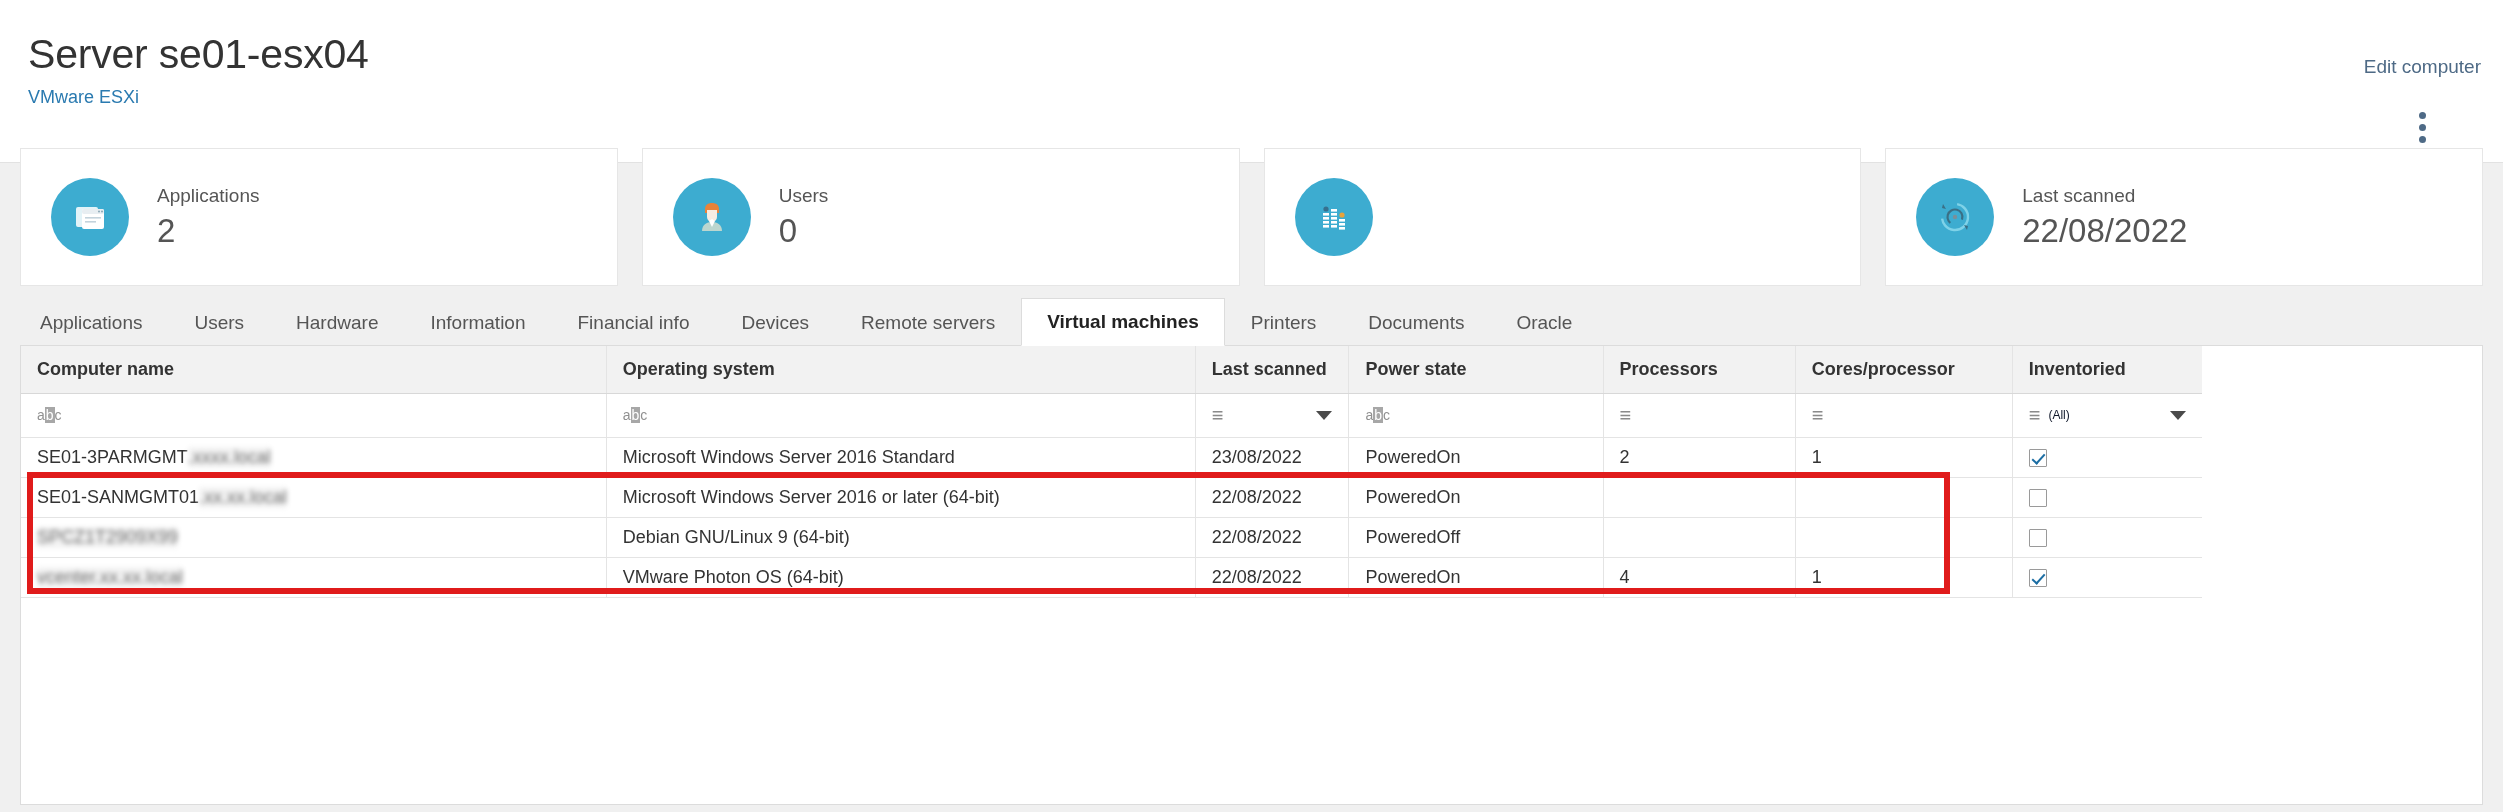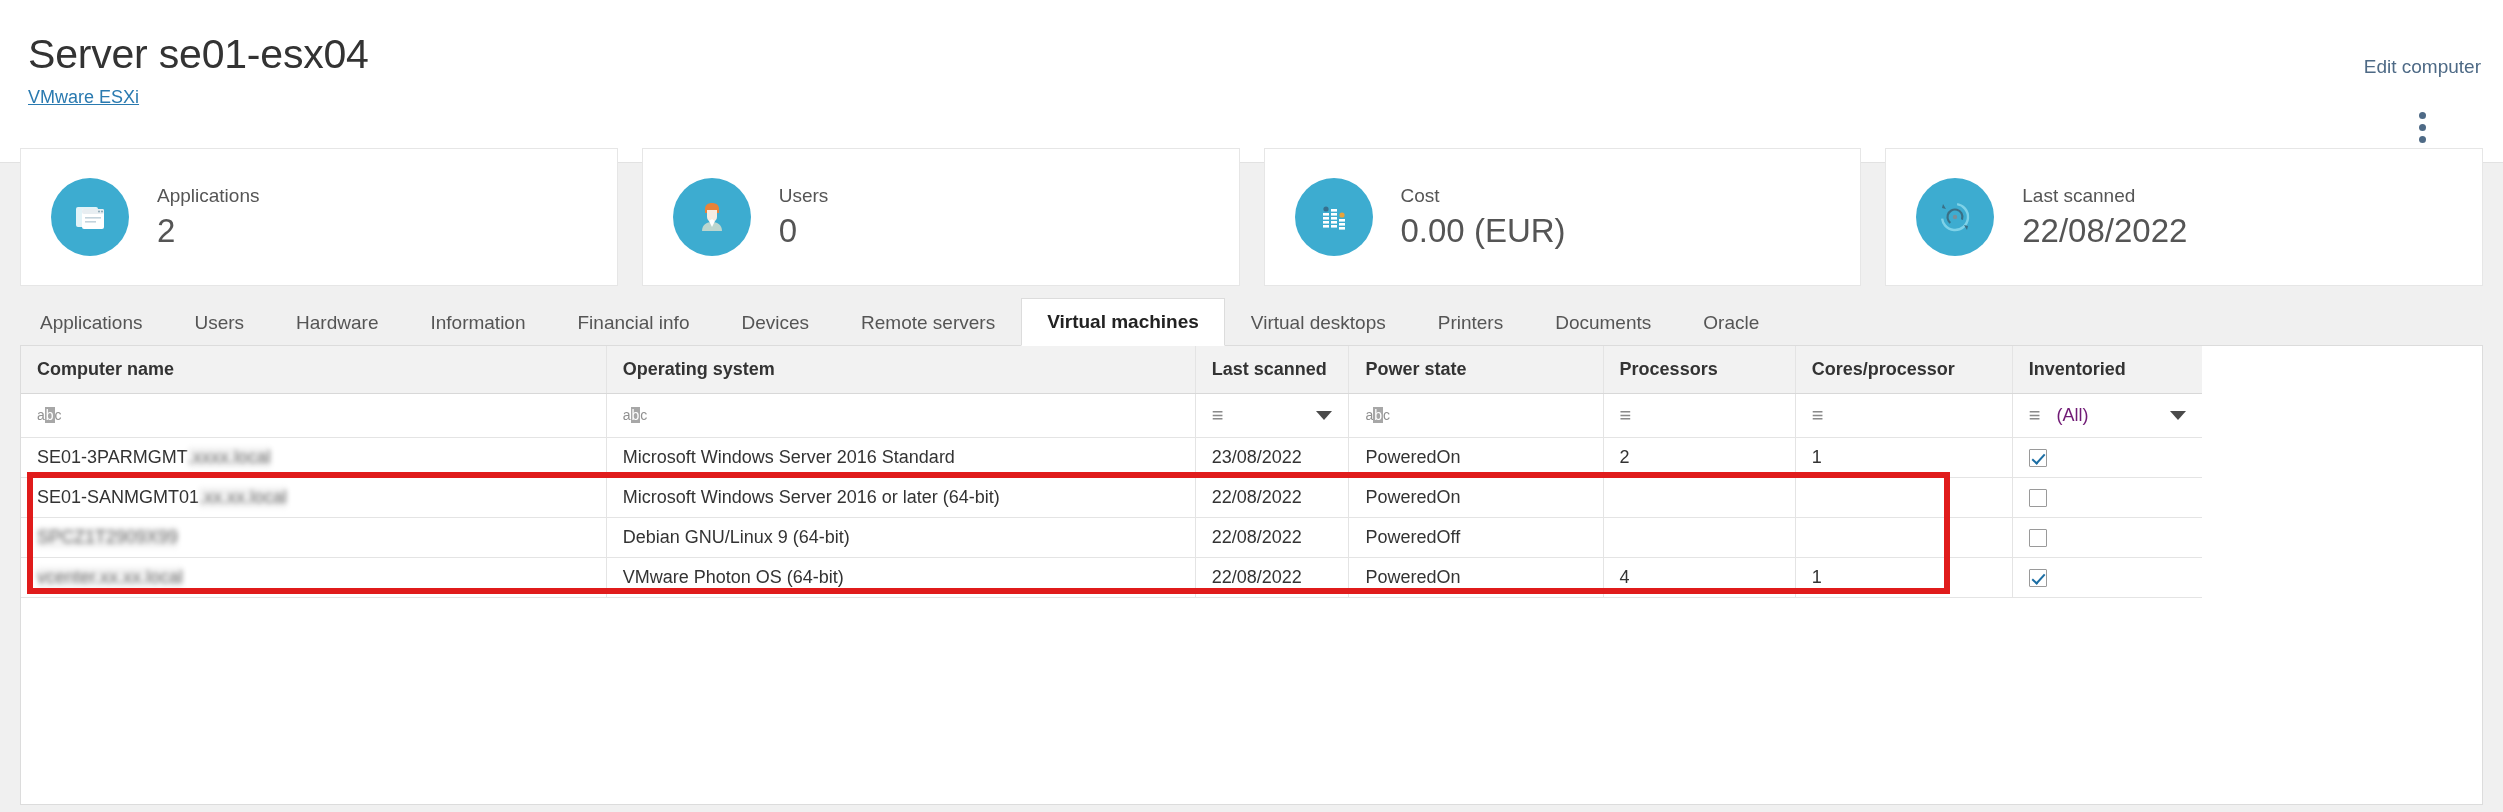--- a/index.html
+++ b/index.html
@@ -17,21 +17,21 @@
     background: #ffffff;
     border-bottom: 1px solid #e2e2e2;
   }
   .title-block { position: absolute; left: 28px; top: 30px; }
   .page-title {
     font-size: 41px; font-weight: 400; color: #333333;
     letter-spacing: -0.2px; line-height: 48px; white-space: nowrap;
   }
   .page-subtitle {
     font-size: 18px; color: #2a7ab0; margin-top: 8px;
-    line-height: 22px; white-space: nowrap; cursor: pointer; text-decoration: underline;
+    line-height: 22px; white-space: nowrap; cursor: pointer;
   }
   .header-actions {
     position: absolute; right: 22px; top: 56px;
     display: flex; align-items: center; gap: 32px; flex-direction: column;
   }
   .edit-link {
     font-size: 19px; color: #4e6a86; white-space: nowrap; cursor: pointer;
   }
   .kebab { display: flex; flex-direction: column; gap: 5px; cursor: pointer; padding: 2px 6px; }
   .kebab i { width: 7px; height: 7px; border-radius: 50%; background: #4e6a86; display: block; }
@@ -114,21 +114,21 @@
   }
   .eq-icon {
     display: inline-block; font-size: 20px; color: #8a8a8a; line-height: 14px;
   }
   .filter-cell { display: flex; align-items: center; height: 100%; }
   .filter-cell .caret {
     margin-left: auto; width: 0; height: 0;
     border-left: 8px solid transparent; border-right: 8px solid transparent;
     border-top: 9px solid #4a4a4a; cursor: pointer;
   }
-  .filter-cell .ftext { font-size: 18px; color: #701a75; margin-left: 16px; }
+  .filter-cell .ftext { font-size: 12px; color: #0f172a; margin-left: 8px; }
 
   .chk {
     width: 18px; height: 18px; border: 1px solid #9a9a9a;
     background: #ffffff; display: inline-block; position: relative;
     vertical-align: middle; border-radius: 1px;
   }
   .chk.on::after {
     content: ""; position: absolute; left: 5px; top: 1px;
     width: 5px; height: 11px; border: solid #1c6ea4;
     border-width: 0 2px 2px 0; transform: rotate(42deg);
@@ -215,24 +215,20 @@
             <rect x="19" y="26" width="6" height="2.6"></rect>
           <rect x="19" y="30" width="6" height="2.6"></rect>
           <rect x="27" y="24" width="6" height="2.6"></rect>
             <rect x="27" y="28" width="6" height="2.6"></rect>
           <rect x="27" y="32" width="6" height="2.6"></rect>
         </g>
         <circle cx="14" cy="14" r="2.6" fill="#37708e"></circle>
         <circle cx="30" cy="20" r="2.6" fill="#e8a33a"></circle>
       </svg>
     </div>
-    <div class="card-text">
-      <div class="card-label">Cost</div>
-      <div class="card-value">0.00 (EUR)</div>
-    </div>
   </div>
 
   <div class="card">
     <div class="card-icon">
       <svg width="44" height="44" viewBox="0 0 44 44">
         <circle cx="22" cy="22" r="13" fill="none" stroke="#7fd2e8" stroke-width="2.4" stroke-dasharray="48 24" transform="rotate(-40 22 22)"></circle>
         <circle cx="22" cy="22" r="7.5" fill="none" stroke="#3b6f85" stroke-width="2.2" stroke-dasharray="30 14" transform="rotate(150 22 22)"></circle>
         <circle cx="22" cy="22" r="2.2" fill="#7a8f99"></circle>
         <path d="M31 30l4 1-1 4z" fill="#3b6f85"></path>
         <path d="M13 14l-4-1 1-4z" fill="#3b6f85"></path>
@@ -248,21 +244,20 @@
 
 <div class="tabs" id="tab-bar">
     <div class="tab">Applications</div>
     <div class="tab">Users</div>
     <div class="tab">Hardware</div>
     <div class="tab">Information</div>
     <div class="tab">Financial info</div>
     <div class="tab">Devices</div>
     <div class="tab">Remote servers</div>
     <div class="tab active">Virtual machines</div>
-    <div class="tab">Virtual desktops</div>
     <div class="tab">Printers</div>
     <div class="tab">Documents</div>
     <div class="tab">Oracle</div>
   </div>
 
 <div class="grid-wrap">
   <table class="grid">
     <colgroup>
       <col style="width:472px">
         <col style="width:475px">

